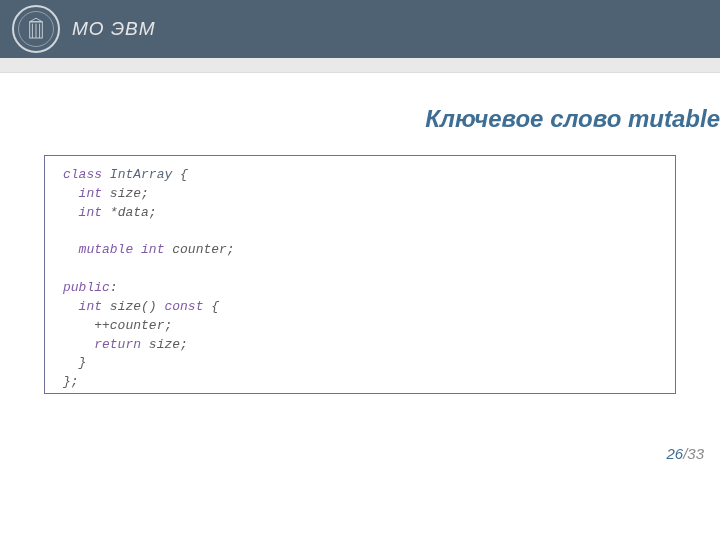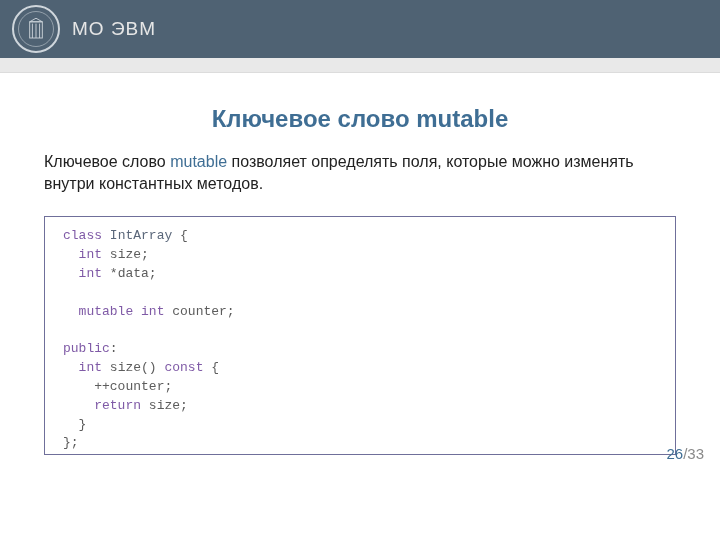--- a/index.html
+++ b/index.html
@@ -10,20 +10,21 @@
     background: #ffffff;
     font-family: Arial, Helvetica, sans-serif;
     color: #333;
     overflow: hidden;
   }
   .slide {
     position: relative;
     width: 720px;
     height: 472px;
     box-sizing: border-box;
+    font-style: italic;
   }
   .header-bar {
     background: #4f6273;
     height: 58px;
     display: flex;
     align-items: center;
     color: #e8e8e8;
     padding: 0 12px;
     box-sizing: border-box;
   }
@@ -59,21 +60,21 @@
     margin-left: 18px;
     font-size: 18px;
     color: #f0f0f0;
   }
   .underbar {
     height: 14px;
     background: #e9e9e9;
     border-bottom: 1px solid #dcdcdc;
   }
   .slide-title {
-    text-align: center;
+    text-align: right;
     margin: 32px 0 18px 0;
     font-size: 24px;
     font-weight: bold;
     color: #3f6e94;
   }
   .body-text {
     font-size: 16px;
     color: #222;
     padding: 0 44px;
     line-height: 1.35;
@@ -118,23 +119,20 @@
         <line x1="14" y1="6" x2="14" y2="22" stroke="#cfd6dc" stroke-width="1"></line>
         <polygon points="3,4 10,0 17,4" fill="none" stroke="#cfd6dc" stroke-width="1"></polygon>
       </svg>
     </div>
     <div class="brand">МО ЭВМ</div>
   </div>
   <div class="underbar"></div>
 
   <div class="slide-title">Ключевое слово mutable</div>
 
-  <div class="body-text">
-    <span>Ключевое слово </span><span class="kw">mutable</span><span> позволяет определять поля, которые можно изменять внутри константных методов.</span>
-  </div>
 
   <div class="code-box"><span class="c-kw">class</span> <span class="c-id">IntArray</span><span> {</span>
   <span class="c-type">int</span> <span>size;</span>
   <span class="c-type">int</span> <span>*data;</span>
 
   <span class="c-kw">mutable</span> <span class="c-type">int</span> <span>counter;</span>
 
 <span class="c-pubkw">public</span><span>:</span>
   <span class="c-type">int</span> <span>size()</span> <span class="c-kw">const</span><span> {</span>
     <span>++counter;</span>

